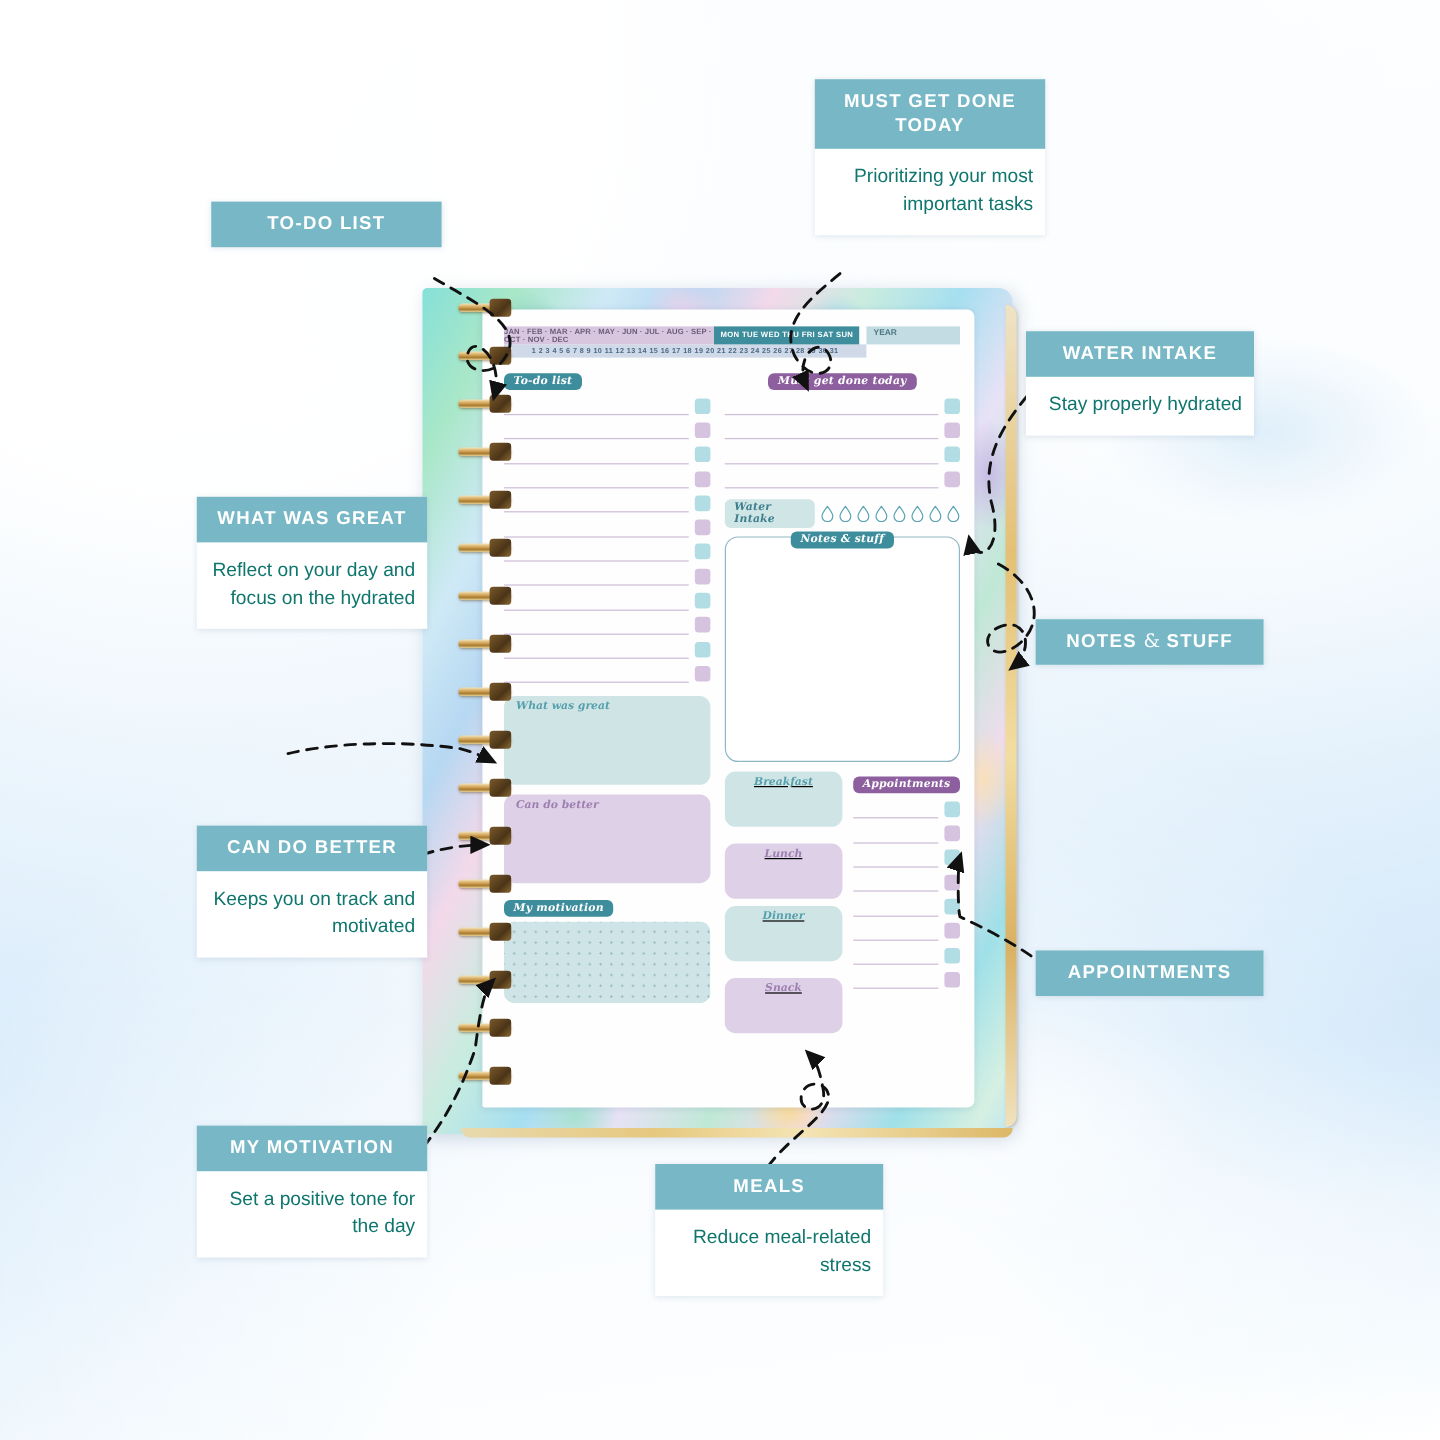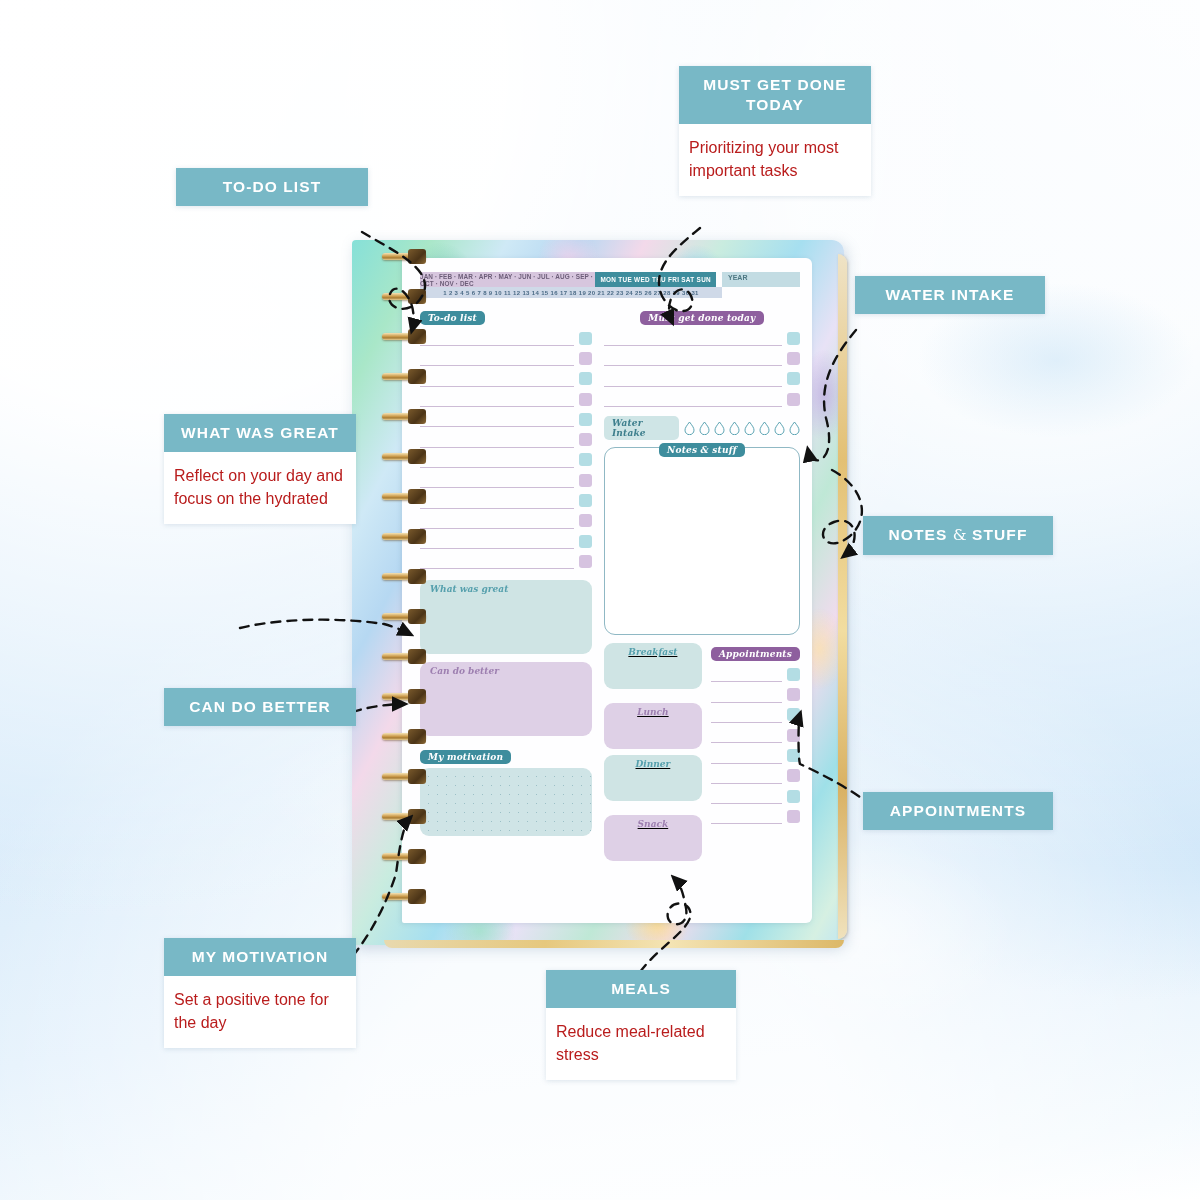--- a/index.html
+++ b/index.html
@@ -97,21 +97,21 @@
   .waterrow{display:flex;align-items:center;gap:5px;margin-top:7px;}
   .drop{width:11px;height:14px;flex:none;}
   .meals{display:flex;gap:9px;margin-top:8px;}
   .mealcol{width:98px;text-decoration:underline;}
   .mealbox{height:46px;border-radius:9px;margin-bottom:6px;}
   .apptcol{flex:1;}
   
   .callout{position:absolute;background:#fff;box-shadow:0 1px 5px rgba(110,140,170,.22);}
   .co-head{background:#78b8c6;color:#fff;text-align:center;font-weight:800;
     letter-spacing:1.1px;font-size:15.5px;padding:9px 6px;line-height:1.28;}
-  .co-body{color:#b91c1c;text-align:left;font-size:16px;line-height:1.45;padding:12px 10px 14px;}
+  .co-body{color:#0f766e;text-align:right;font-size:16px;line-height:1.45;padding:12px 10px 14px;}
   .co-body b{font-weight:800;}
   .amp{font-family:"DejaVu Serif",serif;font-weight:400;letter-spacing:0;}
   svg.conn{position:absolute;left:0;top:0;width:1200px;height:1200px;pointer-events:none;}
 </style>
 </head>
 <body>
 
 <div id="bg"></div>
 
 <div id="planner">
@@ -412,33 +412,35 @@
   <div class="co-head">TO-DO LIST</div>
 </div>
 
 <div class="callout" style="left:679px;top:66px;width:192px;">
   <div class="co-head">MUST GET DONE TODAY</div>
   <div class="co-body">Prioritizing your most important tasks</div>
 </div>
 
 <div class="callout" style="left:855px;top:276px;width:190px;">
   <div class="co-head">WATER INTAKE</div>
+  <div class="co-body">Stay properly hydrated</div>
 </div>
 
 <div class="callout" style="left:164px;top:414px;width:192px;">
   <div class="co-head">WHAT WAS GREAT</div>
   <div class="co-body">Reflect on your day and focus on the hydrated</div>
 </div>
 
 <div class="callout" style="left:863px;top:516px;width:190px;">
   <div class="co-head"><span>NOTES </span><span class="amp">&amp;</span><span> STUFF</span></div>
 </div>
 
 <div class="callout" style="left:164px;top:688px;width:192px;">
   <div class="co-head">CAN DO BETTER</div>
+  <div class="co-body">Keeps you on track and motivated</div>
 </div>
 
 <div class="callout" style="left:863px;top:792px;width:190px;">
   <div class="co-head">APPOINTMENTS</div>
 </div>
 
 <div class="callout" style="left:164px;top:938px;width:192px;">
   <div class="co-head">MY MOTIVATION</div>
   <div class="co-body">Set a positive tone for the day</div>
 </div>

